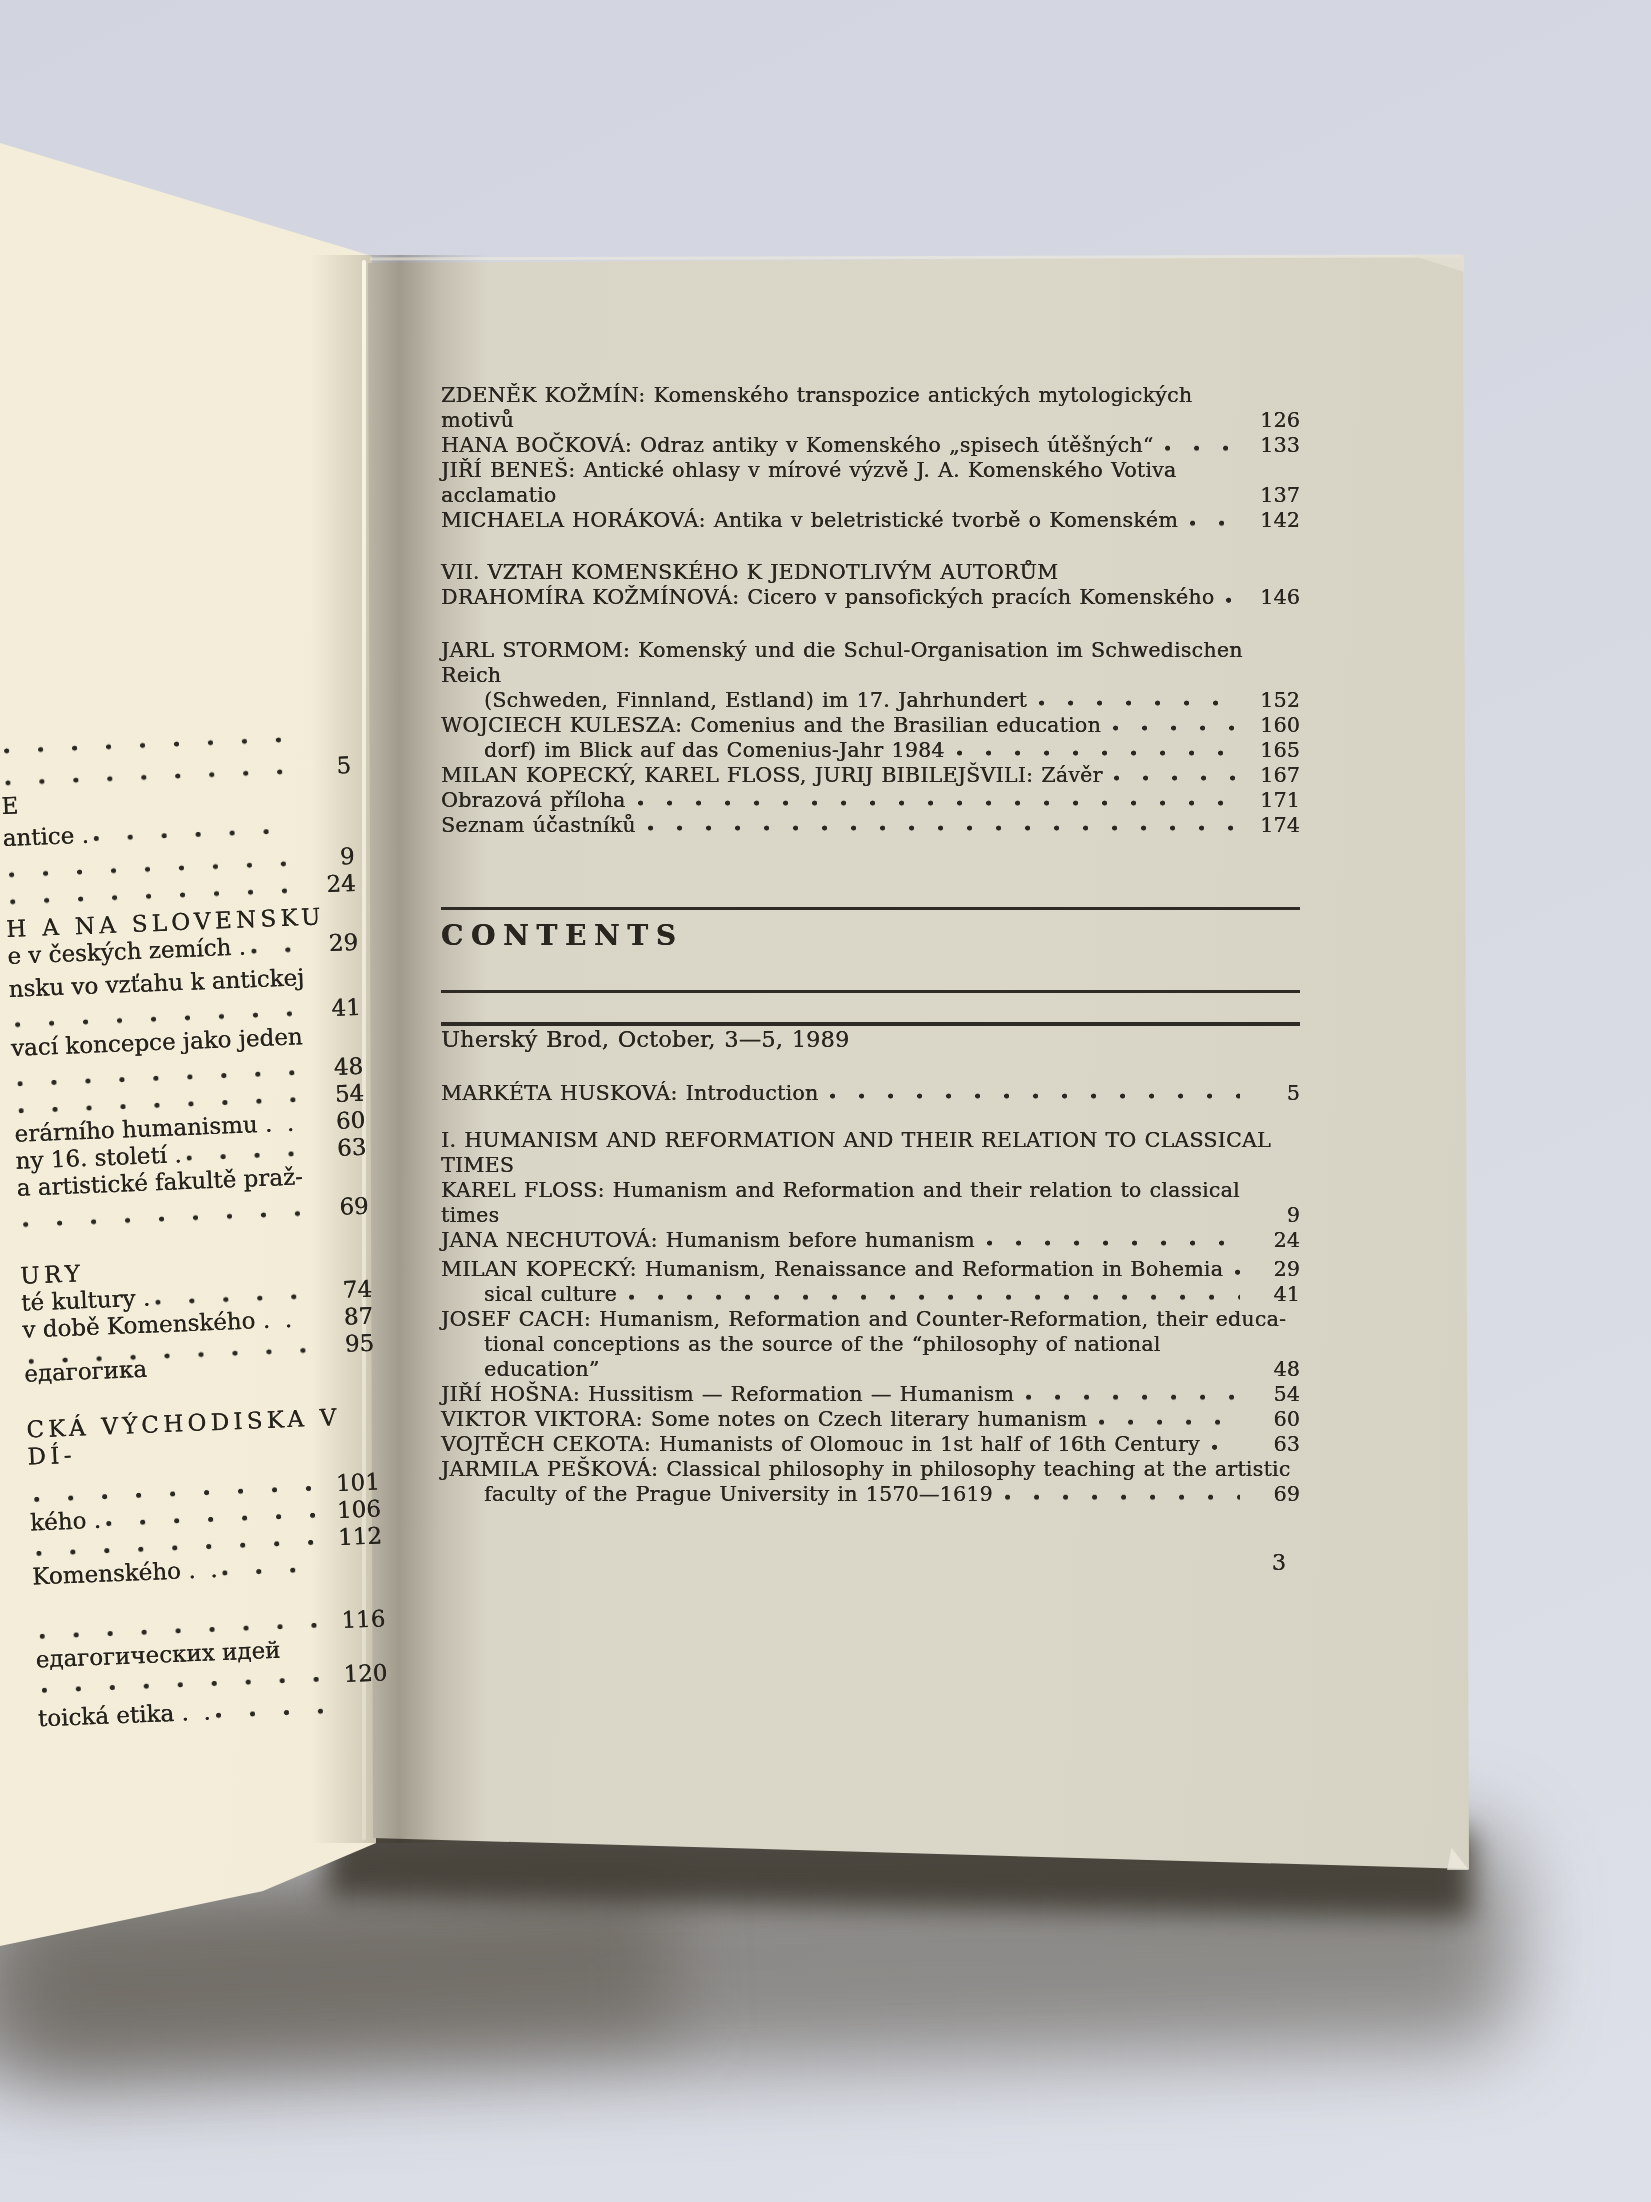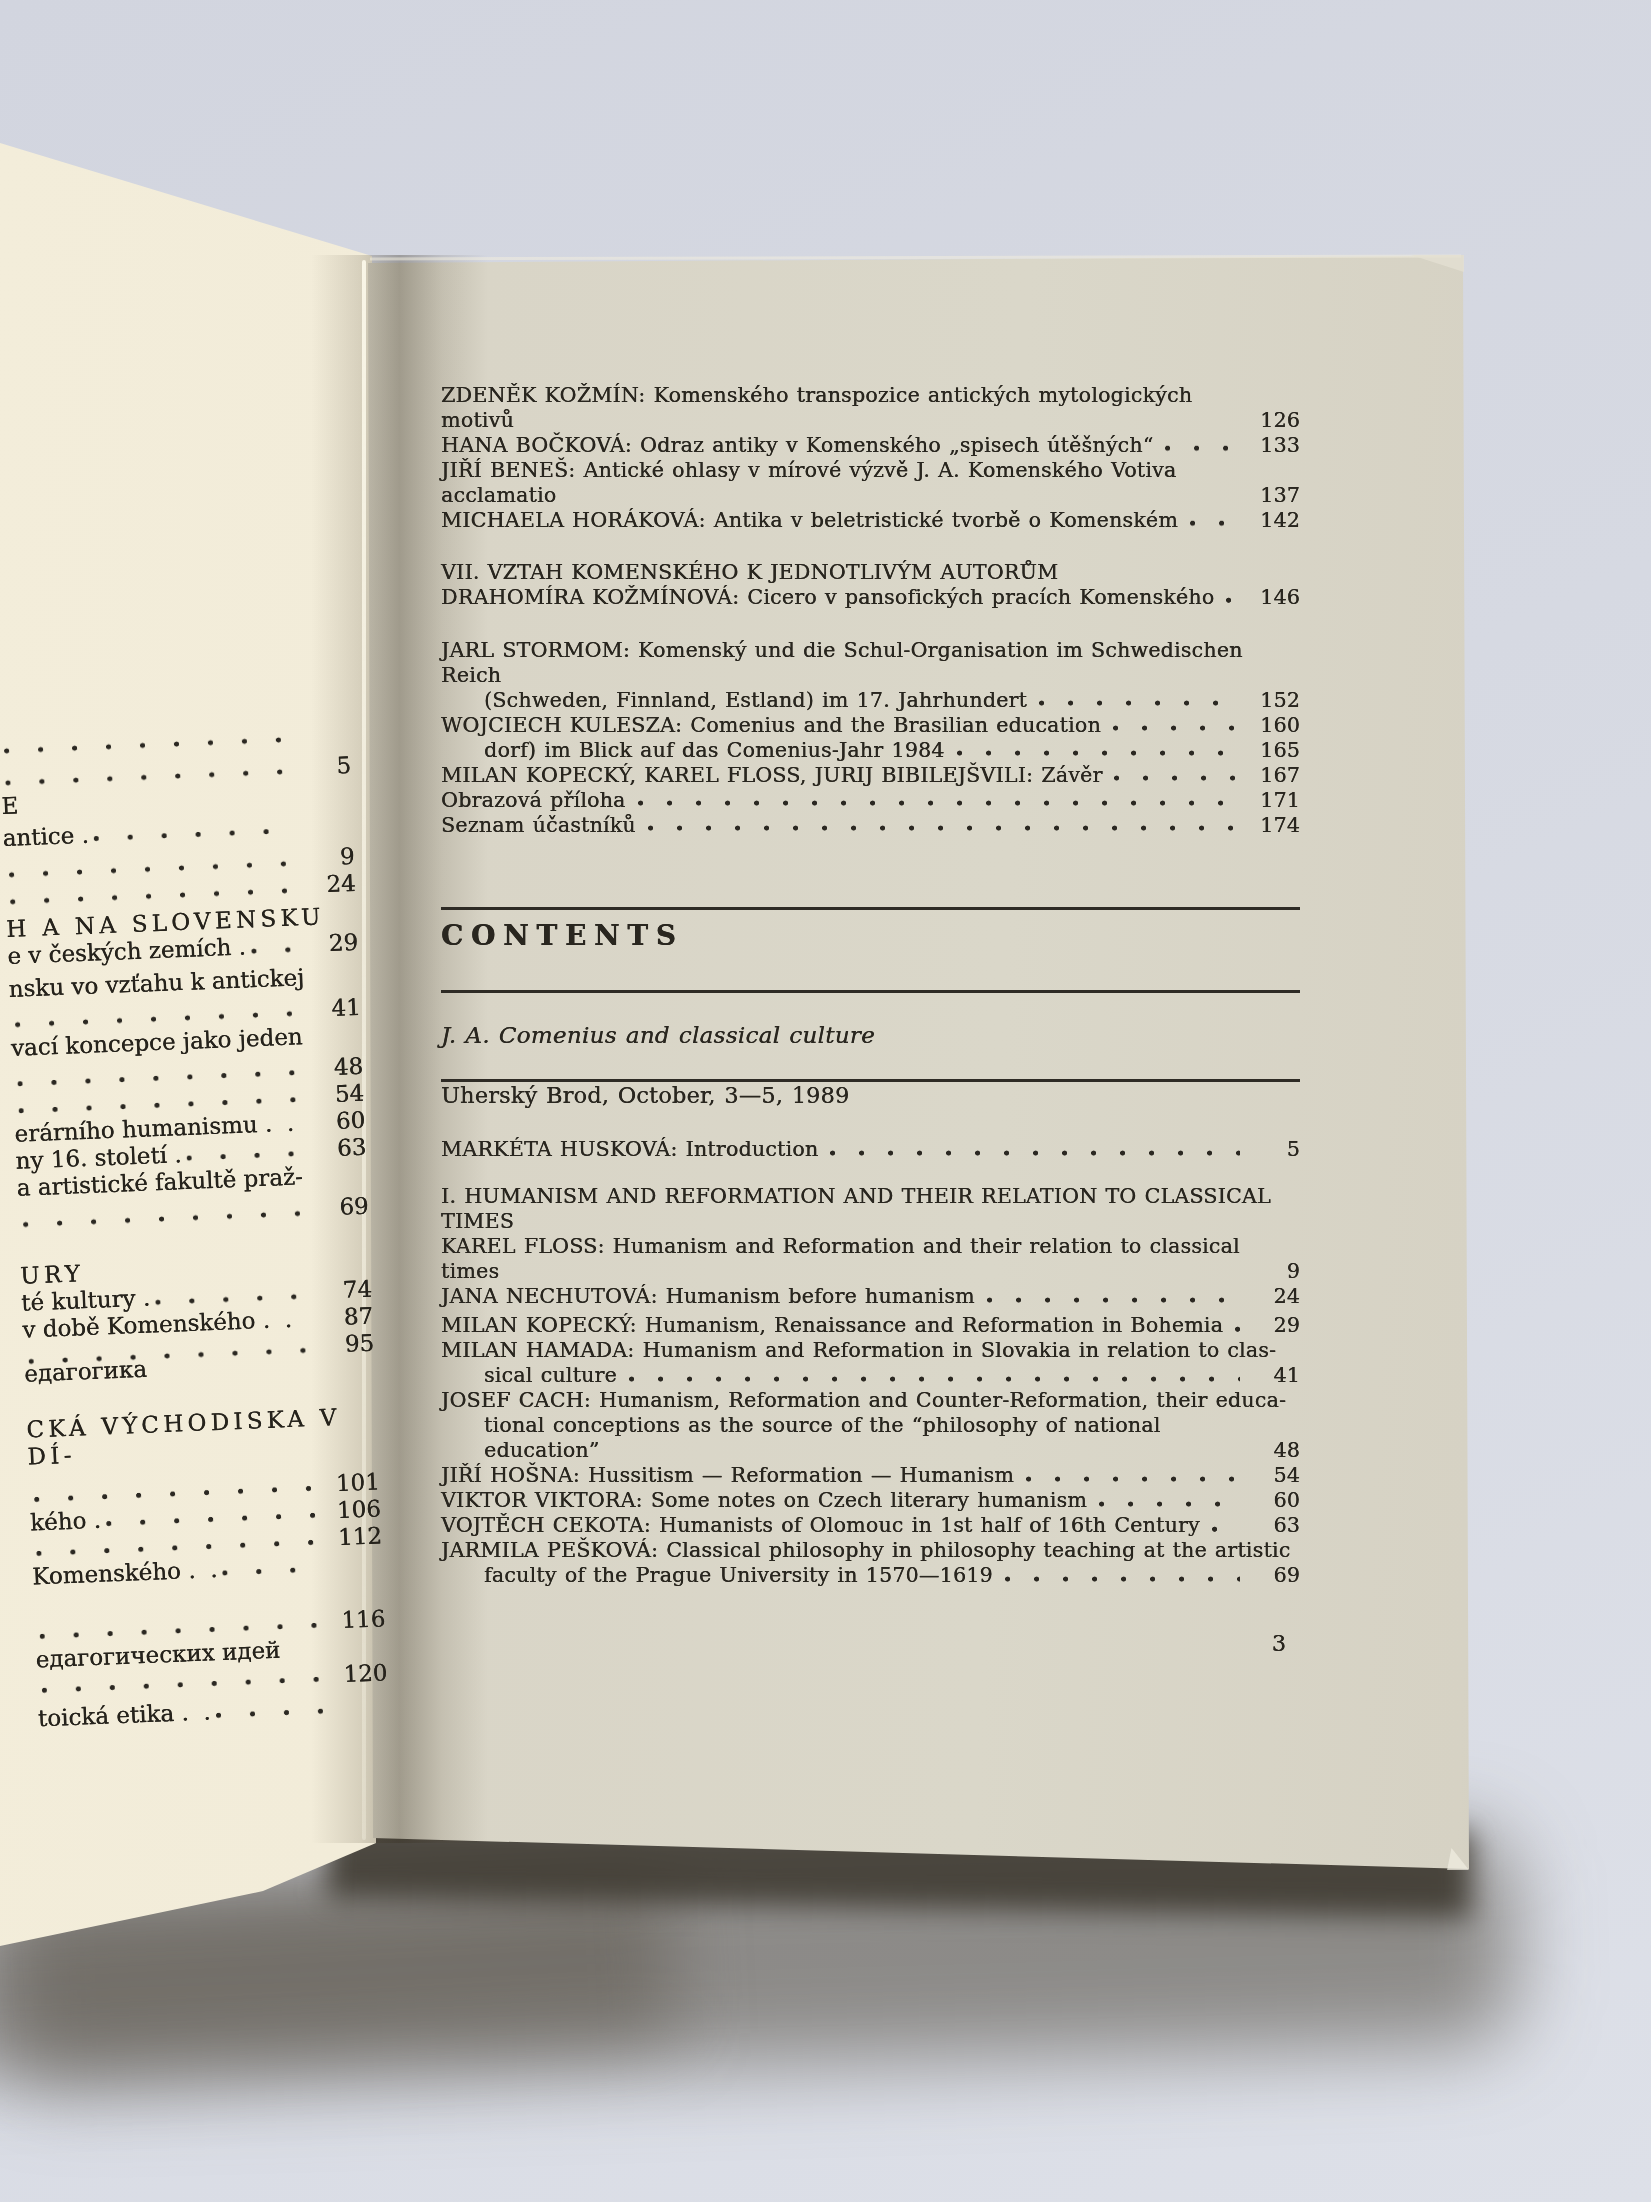--- a/index.html
+++ b/index.html
@@ -285,23 +285,20 @@
       <span class="t">Seznam účastníků</span>
       <span class="lead"></span>
       <span class="num">174</span>
     </div>
 
   <hr class="rule g80">
   <div class="row g22">
       <span class="t contents-title">CONTENTS</span>
     </div>
   <hr class="rule g43">
-  <div class="row g32">
-      <span class="t subtitle-italic">J. A. Comenius and classical culture</span>
-    </div>
   <hr class="rule g34">
 
   <div class="row">
       <span class="t sym">Uherský Brod, October, 3—5, 1989</span>
     </div>
 
   <div class="row g32">
       <span class="t">MARKÉTA HUSKOVÁ: Introduction</span>
       <span class="lead"></span>
       <span class="num">5</span>
@@ -320,23 +317,20 @@
       <span class="lead"></span>
       <span class="num">24</span>
     </div>
 
   <div class="row g5">
       <span class="t">MILAN KOPECKÝ: Humanism, Renaissance and Reformation in Bohemia</span>
       <span class="lead"></span>
       <span class="num">29</span>
     </div>
   <div class="row">
-      <span class="t">MILAN HAMADA: Humanism and Reformation in Slovakia in relation to clas-</span>
-    </div>
-  <div class="row">
       <span class="t indent">sical culture</span>
       <span class="lead"></span>
       <span class="num">41</span>
     </div>
   <div class="row">
       <span class="t">JOSEF CACH: Humanism, Reformation and Counter-Reformation, their educa-</span>
     </div>
   <div class="row">
       <span class="t indent">tional conceptions as the source of the “philosophy of national education”</span>
       <span class="sp"></span>

